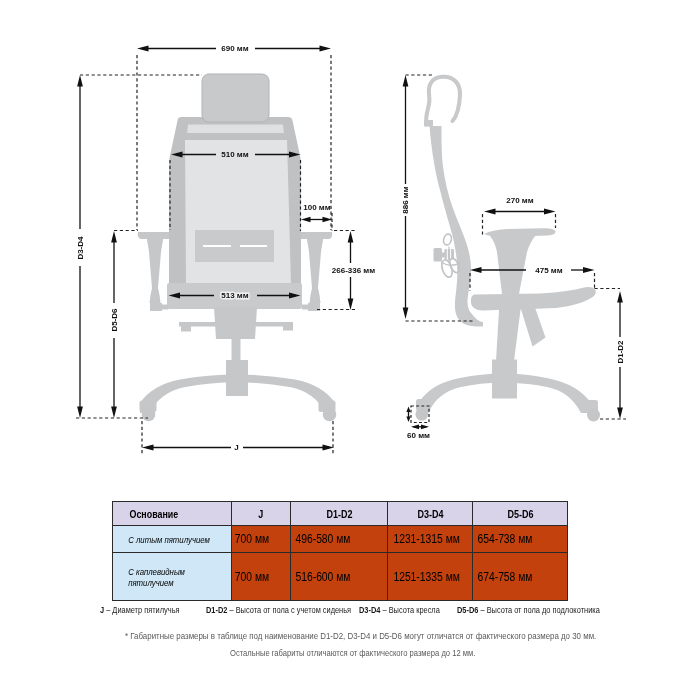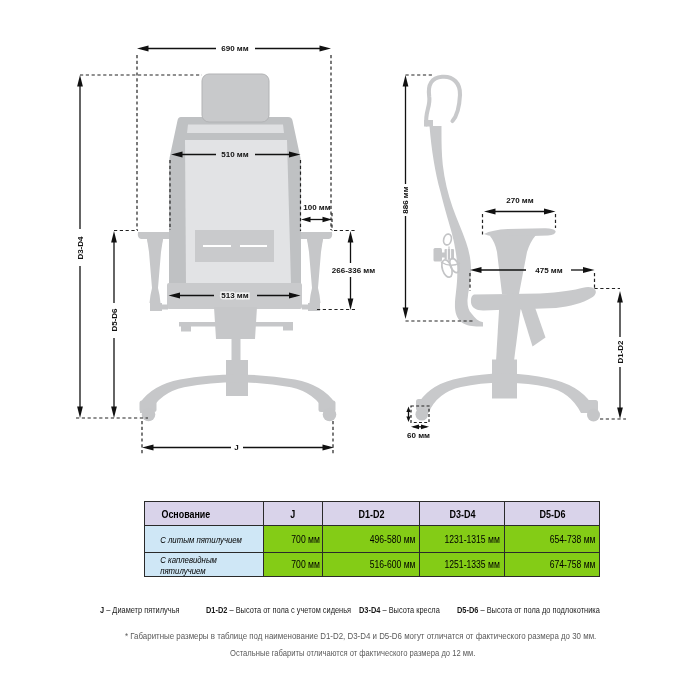--- a/index.html
+++ b/index.html
@@ -1,22 +1,22 @@
 <!DOCTYPE html>
 <html><head>
 <meta charset="utf-8">
 <style>
   html,body{margin:0;padding:0;background:#fff;}
   body{width:700px;height:700px;position:relative;font-family:"Liberation Sans",sans-serif;overflow:hidden;}
   #diagram{position:absolute;left:0;top:0;}
-  table.dim{position:absolute;left:144px;top:501px;border-collapse:collapse;table-layout:fixed;}
+  table.dim{position:absolute;left:112px;top:501px;border-collapse:collapse;table-layout:fixed;}
   table.dim td{border:1px solid #2a2a2a;padding:0;vertical-align:middle;}
   .hdr{background:#d9d3ea;font-weight:bold;font-size:10px;text-align:center;padding-top:1px !important;}
   .lbl{background:#cfe7f6;font-size:9.5px;text-align:left;font-style:italic;}
-  .val{background:#84cc16;font-size:10px;text-align:right;}
+  .val{background:#c2410c;font-size:12px;text-align:left;}
   .sq{display:inline-block;transform:scaleX(0.86);transform-origin:center;white-space:nowrap;}
   .sql{display:inline-block;transform:scaleX(0.82);transform-origin:left;white-space:nowrap;padding-left:18.5px;}
   .sqh{display:inline-block;transform:scaleX(0.9);transform-origin:center;white-space:nowrap;}
   .legend{position:absolute;top:604px;font-size:9.5px;color:#1a1a1a;white-space:nowrap;transform:scaleX(0.78);transform-origin:left;}
   .legend b{font-weight:bold;}
   .fn{position:absolute;font-size:9.5px;color:#5a5a5a;white-space:nowrap;transform-origin:left;}
 </style>
 </head>
 <body>
 <svg id="diagram" width="700" height="700" viewBox="0 0 700 700">
@@ -219,21 +219,21 @@
         <td class="hdr"><span class="sqh">D3-D4</span></td>
         <td class="hdr"><span class="sqh">D5-D6</span></td>
   </tr>
   <tr style="height:27px">
     <td class="lbl"><span class="sql">С литым пятилучием</span></td>
     <td class="val"><span class="sq">700 мм</span></td>
         <td class="val"><span class="sq">496-580 мм</span></td>
         <td class="val"><span class="sq">1231-1315 мм</span></td>
         <td class="val"><span class="sq">654-738 мм</span></td>
   </tr>
-  <tr style="height:24px">
+  <tr style="height:48px">
     <td class="lbl"><span class="sql">С каплевидным<br>пятилучием</span></td>
     <td class="val"><span class="sq">700 мм</span></td>
         <td class="val"><span class="sq">516-600 мм</span></td>
         <td class="val"><span class="sq">1251-1335 мм</span></td>
         <td class="val"><span class="sq">674-758 мм</span></td>
   </tr>
 </tbody>
   </table>
 
 <div class="legend" style="left:100px;"><b>J</b> – Диаметр пятилучья</div>

